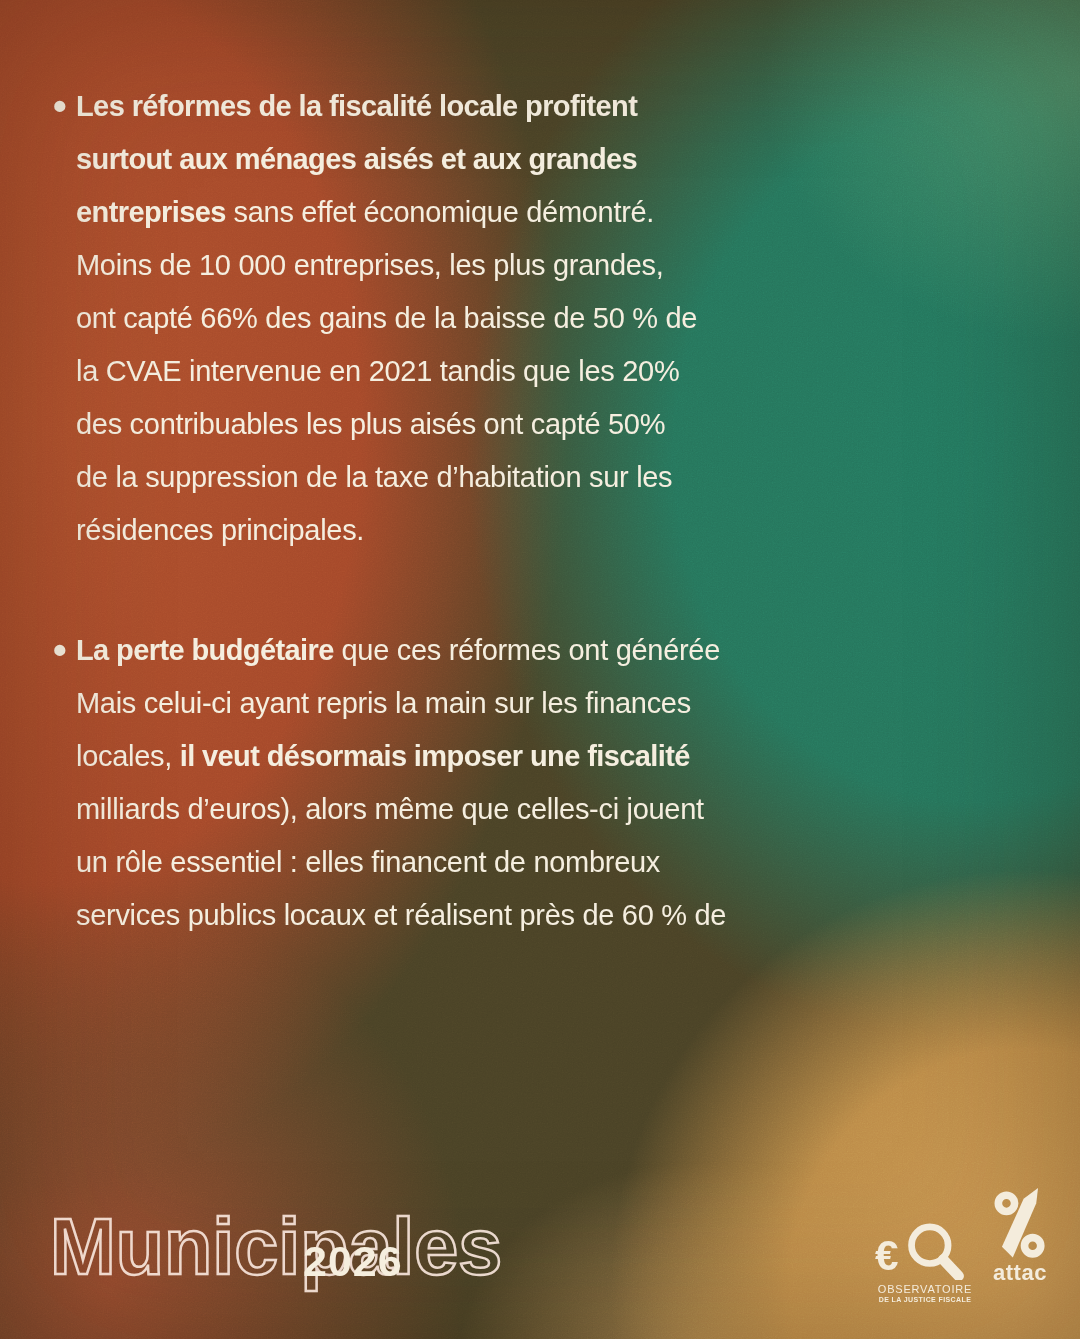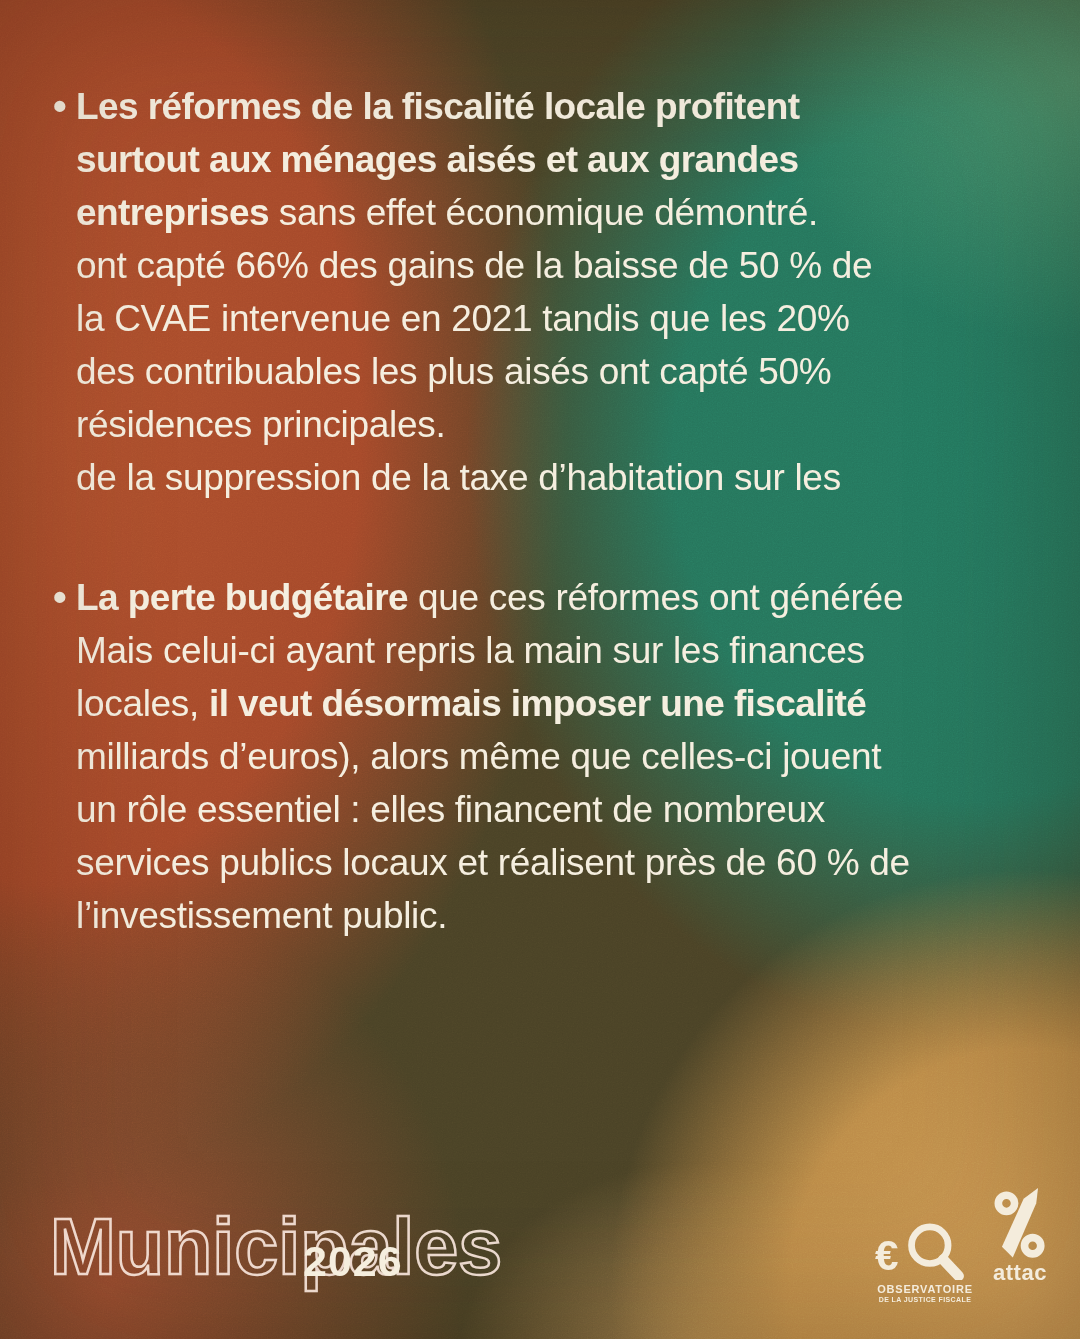--- a/index.html
+++ b/index.html
@@ -17,71 +17,71 @@
       radial-gradient(64% 74% at 4% 32%, rgba(177,80,45,.98) 0%, rgba(170,73,42,.95) 46%, rgba(168,70,42,0) 76%),
       #4a4226;
   }
   .grain{position:absolute;inset:0;width:100%;height:100%;mix-blend-mode:overlay;opacity:.35;pointer-events:none;}
   .vignette{position:absolute;inset:0;box-shadow:inset 0 0 170px rgba(40,20,8,.28);pointer-events:none;}
 
   .content{position:absolute;left:76px;top:80px;right:20px;color:#f5eede;}
   .bullet{position:relative;}
   .bullet + .bullet{margin-top:67px;}
   .marker{position:absolute;left:-23px;top:-1px;font-size:39px;font-weight:700;line-height:53px;}
-  .line{white-space:pre;font-size:37px;line-height:53px;letter-spacing:-.3px;}
+  .line{white-space:pre;font-size:29px;line-height:53px;letter-spacing:-.3px;}
   .line .b{font-weight:700;letter-spacing:-.6px;}
   .line .r{font-weight:400;margin-top:12px;}
 
   .year{
     position:absolute;left:303px;top:1240px;z-index:3;
     font-size:43px;font-weight:700;letter-spacing:1px;color:#f5eede;line-height:1;
   }
   .title{
     position:absolute;left:50px;top:1207px;z-index:2;
     font-size:79px;font-weight:700;line-height:1;letter-spacing:0;
     color:transparent;
     -webkit-text-stroke:2.5px rgba(247,229,219,.92);
   }
   .obs{position:absolute;left:868px;top:1222px;width:114px;text-align:center;color:#f4ecdc;z-index:3;}
   .obs svg{display:block;margin:0 auto;}
-  .obs-l1{font-size:11px;font-weight:700;letter-spacing:.8px;margin-top:3px;}
+  .obs-l1{font-size:11px;font-weight:400;letter-spacing:.8px;margin-top:3px;}
   .obs-l2{font-size:7px;font-weight:700;letter-spacing:.4px;margin-top:1px;}
   .attac{position:absolute;left:982px;top:1188px;width:76px;text-align:center;color:#f4ecdc;z-index:3;}
   .attac svg{display:block;margin:0 auto;}
   .attac-label{font-size:22px;font-weight:700;letter-spacing:.5px;margin-top:0px;line-height:1;}
 </style>
 </head>
 <body>
 
 <div class="poster">
 
   <div class="content">
     <div class="bullet">
       <span class="marker">•</span>
       <div class="lines">
           <div class="line"><span class="b">Les réformes de la fiscalité locale profitent</span></div>
           <div class="line"><span class="b">surtout aux ménages aisés et aux grandes</span></div>
           <div class="line"><span class="b">entreprises</span><span class="r"> sans effet économique démontré.</span></div>
+          <div class="line"><span class="r">Moins de 10 000 entreprises, les plus grandes,</span></div>
           <div class="line"><span class="r">ont capté 66% des gains de la baisse de 50 % de</span></div>
           <div class="line"><span class="r">la CVAE intervenue en 2021 tandis que les 20%</span></div>
           <div class="line"><span class="r">des contribuables les plus aisés ont capté 50%</span></div>
+          <div class="line"><span class="r">de la suppression de la taxe d’habitation sur les</span></div>
           <div class="line"><span class="r">résidences principales.</span></div>
-          <div class="line"><span class="r">de la suppression de la taxe d’habitation sur les</span></div>
         </div>
     </div>
     <div class="bullet">
       <span class="marker">•</span>
       <div class="lines">
           <div class="line"><span class="b">La perte budgétaire</span><span class="r"> que ces réformes ont générée</span></div>
           <div class="line"><span class="r">Mais celui-ci ayant repris la main sur les finances</span></div>
           <div class="line"><span class="r">locales, </span><span class="b">il veut désormais imposer une fiscalité</span></div>
           <div class="line"><span class="r">milliards d’euros), alors même que celles-ci jouent</span></div>
           <div class="line"><span class="r">un rôle essentiel : elles financent de nombreux</span></div>
           <div class="line"><span class="r">services publics locaux et réalisent près de 60 % de</span></div>
-          <div class="line"><span class="r">l’investissement public.</span></div>
         </div>
     </div>
   </div>
 
   <div class="year">2026</div>
   <div class="title">Municipales</div>
 
   <div class="obs">
     <svg width="100" height="58" viewBox="0 0 104 60" aria-hidden="true">
       <text x="0" y="50" font-size="44" font-weight="bold" fill="#f4ecdc">€</text>

